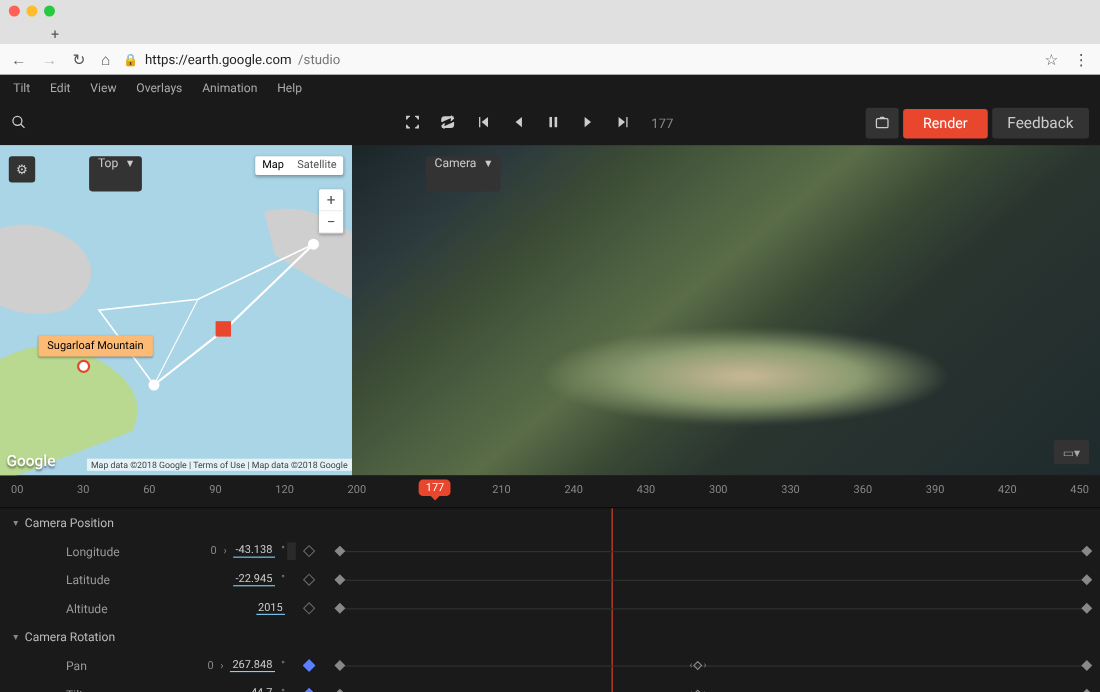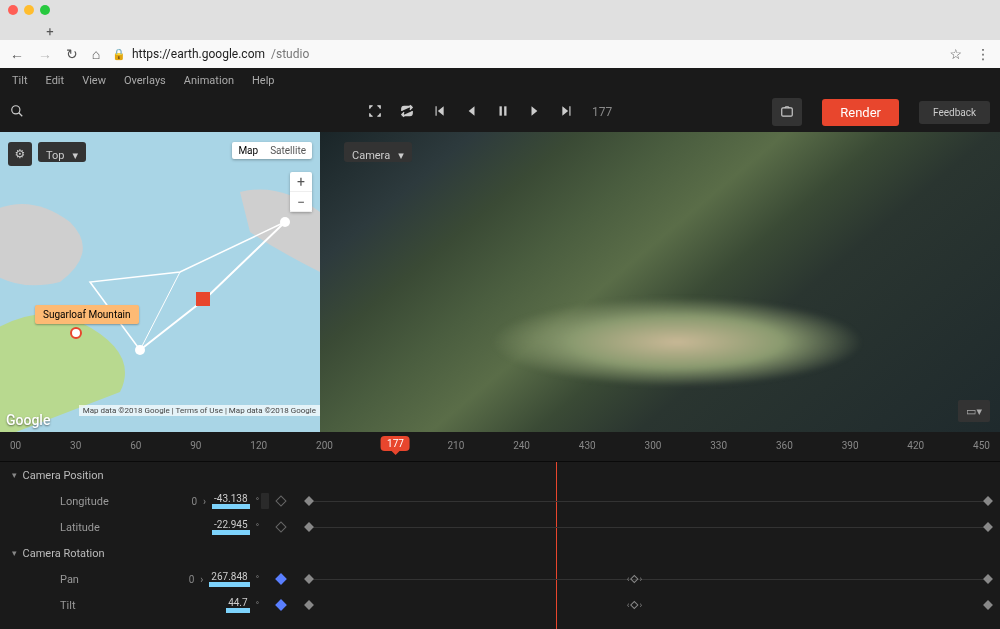--- a/index.html
+++ b/index.html
@@ -24,42 +24,42 @@
 
 
 .app-menu { height: 24px; background: #1a1a1a; display: flex; align-items: center; gap: 18px; padding: 0 12px; font-size: 11px; color: #aaa; }
 
 
 .play-bar { height: 40px; background: #1a1a1a; display: flex; align-items: center; padding: 0 10px; }
 .search-btn { color: #ccc; }
 .play-center { position: absolute; left: 50%; transform: translateX(-50%); display: flex; align-items: center; gap: 18px; color: #ccc; }
 .play-center svg, .play-center .picon { width: 14px; height: 14px; fill: #ccc; }
 .frame-input { background: transparent; border: none; color: #888; font-size: 12px; width: 40px; }
-.play-right { margin-left: auto; display: flex; gap: 20px; align-items: center; padding-left: 33px; }
+.play-right { margin-left: auto; display: flex; gap: 4px; align-items: center; padding-left: 33px; }
 .icon-box { width: 30px; height: 28px; background: #333; border-radius: 3px; display: flex; align-items: center; justify-content: center; color: #ccc; }
 .btn-render { background: #e8462d; color: #fff; padding: 6px 18px; border-radius: 3px; font-size: 13px; border: none; }
-.btn-feedback { background: #333; color: #ccc; padding: 6px 14px; border-radius: 3px; font-size: 10px; border: none; }
+.btn-feedback { background: #333; color: #ccc; padding: 6px 14px; border-radius: 3px; font-size: 14px; border: none; }
 
 
 .workspace { display: flex; height: 300px; }
 .map-pane { width: 320px; position: relative; background: #a9d5e6; }
 .map-ctrl { position: absolute; top: 10px; left: 8px; display: flex; gap: 6px; z-index: 5; }
 .gear-box { width: 24px; height: 24px; background: #333; border-radius: 3px; display: flex; align-items: center; justify-content: center; color: #ccc; font-size: 12px; }
-.dd-box { height: 20px; background: #333; color: #ccc; border-radius: 3px; padding: 0 8px; display: flex; align-items: flex-end; font-size: 11px; gap: 8px; }
+.dd-box { height: 32px; background: #333; color: #ccc; border-radius: 3px; padding: 0 8px; display: flex; align-items: flex-start; font-size: 11px; gap: 8px; margin-left: 43px; }
 .map-type { position: absolute; top: 10px; right: 8px; background: #fff; border-radius: 2px; display: flex; font-size: 10px; box-shadow: 0 1px 3px rgba(0,0,0,0.3); z-index: 5; }
 .map-type span { padding: 3px 6px; color: #555; }
 .map-type span.active { font-weight: 400; color: #000; }
 .zoom-ctrl { position: absolute; top: 40px; right: 8px; background: #fff; border-radius: 2px; width: 22px; box-shadow: 0 1px 3px rgba(0,0,0,0.3); z-index: 5; }
 .zoom-ctrl div { height: 20px; display: flex; align-items: center; justify-content: center; font-size: 14px; color: #555; border-bottom: 1px solid #eee; }
 .map-svg { position: absolute; inset: 0; }
 .map-label { position: absolute; background: #fdba74; border-radius: 2px; padding: 4px 8px; font-size: 10px; box-shadow: 0 1px 2px rgba(0,0,0,0.3); top: 173px; left: 35px; }
 .map-marker { position: absolute; top: 195px; left: 70px; width: 12px; height: 12px; border: 2px solid #e8462d; border-radius: 50%; background: #fff; }
 .red-sq { position: absolute; width: 14px; height: 14px; background: #e8462d; top: 160px; left: 196px; }
 .google-logo { position: absolute; bottom: 4px; left: 6px; font-size: 14px; color: #fff; text-shadow: 0 1px 2px rgba(0,0,0,0.5); font-weight: 500; }
-.map-attr { position: absolute; bottom: 16px; right: 0; font-size: 8px; background: rgba(255,255,255,0.7); padding: 1px 4px; color: #444; }
+.map-attr { position: absolute; bottom: 4px; right: 0; font-size: 8px; background: rgba(255,255,255,0.7); padding: 1px 4px; color: #444; }
 
 .view-pane { flex: 1; position: relative; background: linear-gradient(140deg, #1a2528 0%, #2d3a3d 15%, #3a4a35 25%, #4a5d3f 35%, #5a6d48 45%, #3a4a35 55%, #2a3530 65%, #1f2a2d 100%); overflow: hidden; }
 .view-pane::before { content:""; position:absolute; top:55%; left:25%; width:55%; height:30%; background: radial-gradient(ellipse at center, #c9b896 0%, #8a9a6f 40%, transparent 70%); filter: blur(2px); }
 .cam-dd { position: absolute; top: 10px; left: 24px; }
 .vp-corner { position: absolute; bottom: 10px; right: 10px; width: 32px; height: 22px; background: #333; border-radius: 2px; display:flex; align-items:center; justify-content:center; color:#aaa; font-size:11px; }
 
 
 .timeline { background: #1a1a1a; height: 237px; display: flex; flex-direction: column; }
 .tl-header { display: flex; height: 30px; border-bottom: 1px solid #0a0a0a; }
 .tl-left-head { width: 265px; display: flex; align-items: center; padding: 0 12px; }
@@ -73,21 +73,21 @@
 
 .tl-body { flex: 1; overflow: hidden; }
 .tl-row { display: flex; height: 26px; align-items: center; }
 .tl-row.section { color: #bbb; font-size: 11px; }
 .tl-row.prop { color: #999; font-size: 11px; margin-left: 32px; }
 .tl-label-col { width: 265px; display: flex; align-items: center; padding-left: 12px; position: relative; }
 .tl-label-col .caret { color: #888; margin-right: 6px; font-size: 9px; }
 .tl-label-col.indent { padding-left: 28px; }
 .prop-vals { position: absolute; right: 38px; display: flex; gap: 6px; font-size: 10px; color: #888; align-items: center; }
 .prop-vals .deg { font-size: 9px; }
-.prop-vals .main { color: #ccc; border-bottom: 5px solid #7dd3fc; padding: 0 2px; }
+.prop-vals .main { color: #ccc; border-bottom: 1px solid #7dd3fc; padding: 0 2px; }
 .kf-slot { position: absolute; right: 8px; width: 16px; height: 16px; display: flex; align-items: center; justify-content: center; }
 .kf-slot .d { width: 8px; height: 8px; border: 1px solid #666; transform: rotate(45deg); }
 .kf-slot .d.on { background: #5a7fff; border-color: #5a7fff; }
 .kf-strip { position: absolute; right: 28px; width: 8px; height: 16px; background: #2a2a2a; border-radius: 1px; }
 .tl-track-col { flex: 1; position: relative; padding: 0 10px; }
 .track-line { position: absolute; top: 50%; left: 12px; right: 12px; height: 1px; background: #333; }
 .kf { position: absolute; top: 50%; width: 7px; height: 7px; background: #888; transform: translate(-50%, -50%) rotate(45deg); }
 .nav-diamonds { position: absolute; top: 50%; transform: translate(-50%,-50%); display:flex; gap:2px; align-items:center; color:#888; font-size:9px; }
 .nav-diamonds .d { width:6px; height:6px; border:1px solid #888; transform: rotate(45deg); }
 </style>
@@ -287,20 +287,36 @@
             <div class="d"></div>
           </div>
       </div>
       <div class="tl-track-col">
           <div class="track-line"></div>
           <div class="kf" style="left:12px"></div>
           <div class="kf" style="right:12px;left:auto;transform:translate(50%,-50%) rotate(45deg)"></div>
         </div>
     </div>
 
+    <div class="tl-row prop">
+      <div class="tl-label-col indent">
+        <span>Altitude</span>
+        <div class="prop-vals">
+            <span class="main">2015</span>
+          </div>
+        <div class="kf-slot">
+            <div class="d"></div>
+          </div>
+      </div>
+      <div class="tl-track-col">
+          <div class="track-line"></div>
+          <div class="kf" style="left:12px"></div>
+          <div class="kf" style="right:12px;left:auto;transform:translate(50%,-50%) rotate(45deg)"></div>
+        </div>
+    </div>
 
     <div class="tl-row section">
         <div class="tl-label-col">
           <span class="caret">▾</span>
           <span>Camera Rotation</span>
         </div>
         <div class="tl-track-col"></div>
       </div>
 
     <div class="tl-row prop">

